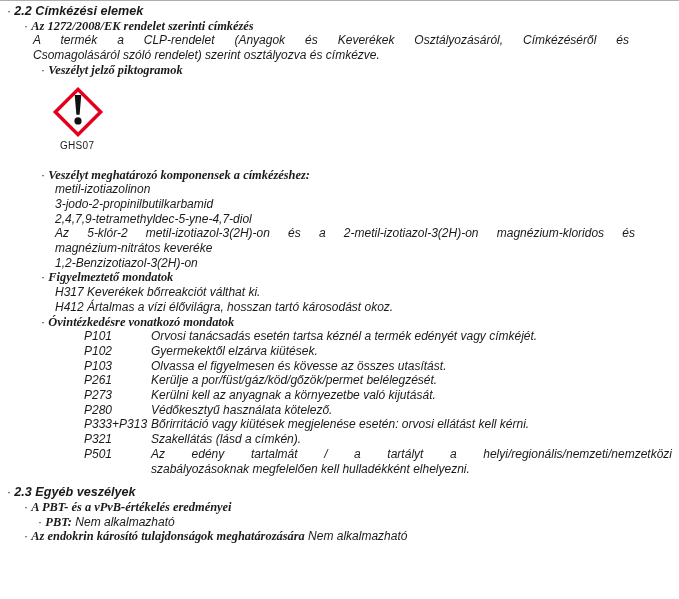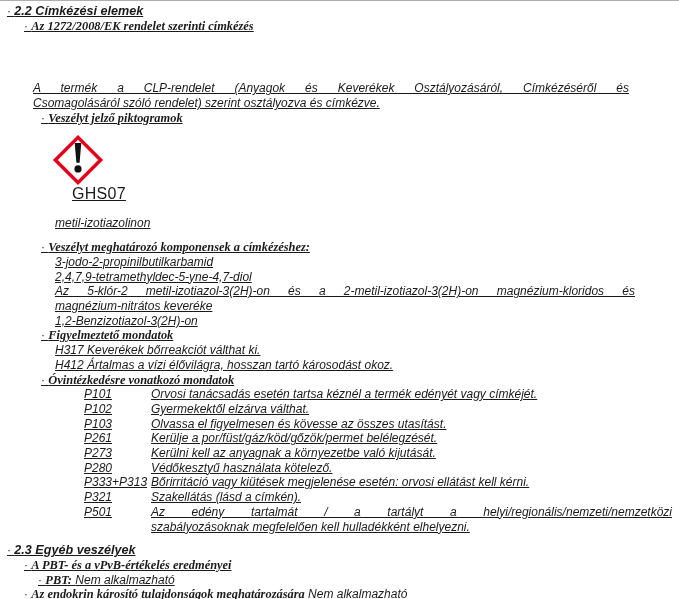--- a/index.html
+++ b/index.html
@@ -8,46 +8,45 @@
     width: 679px;
     height: 599px;
     box-sizing: border-box;
     background: #ffffff;
     border-top: 1px solid #aeaeae;
     padding-top: 3px;
     overflow: hidden;
     color: #1a1a1a;
     font-family: "Liberation Sans", sans-serif;
     font-size: 12px;
-    text-decoration: underline;
   }
   .line { line-height: 14.7px; }
   .it  { font-style: italic; font-family: "Liberation Sans", sans-serif; }
   .sbi { font-family: "Liberation Serif", serif; font-weight: bold; font-style: italic; font-size: 12.4px; }
   .h0  { font-family: "Liberation Sans", sans-serif; font-weight: bold; font-style: italic; font-size: 12.6px; }
   .dot { font-family: "Liberation Sans", sans-serif; font-style: normal; font-weight: normal; font-size: 12px; }
 
   
   .t0  { padding-left: 7px; }
   .t1  { padding-left: 24px; }
   .t2  { padding-left: 41px; }
   .t2b { padding-left: 38px; }
   .c2  { padding-left: 55px; }
-  .clp    { padding-left: 33px; padding-right: 50px; margin-top: 48px; }
+  .clp    { padding-left: 33px; padding-right: 50px; }
   .c2just { padding-left: 55px; padding-right: 44px; }
 
   .just { text-align: justify; text-align-last: justify; }
 
   .prow  { display: flex; padding-left: 84px; }
   .pcode { flex: 0 0 67px; }
   .pdesc { flex: 0 1 521px; max-width: 521px; }
 
   .picto-block { margin: 8px 0 16px 52px; width: 64px; }
   .picto-block svg { display: block; }
-  .ghs-label { font-size: 16px; line-height: 13px; margin: 1px 0 0 20px; letter-spacing: 0.3px; font-style: normal; }
+  .ghs-label { font-size: 10px; line-height: 13px; margin: 1px 0 0 8px; letter-spacing: 0.3px; font-style: normal; }
 
   .gap-before { margin-top: 10px; }
   .gap23 { margin-top: 9px; }
 </style>
 </head>
 <body>
 
 <div class="page">
 
   <div class="line t0">
@@ -73,26 +72,26 @@
   <div class="picto-block">
     <svg width="52" height="52" viewBox="0 0 52 52">
       <rect x="10" y="10" width="32" height="32" fill="#ffffff" stroke-width="3.5" transform="rotate(45 26 26)" stroke="#e2001a"></rect>
       <polygon points="22.7,9 29.3,9 27.6,28.7 24.4,28.7" fill="#111111"></polygon>
       <circle cx="26" cy="34.9" r="3.6" fill="#111111"></circle>
     </svg>
     <div class="ghs-label">GHS07</div>
   </div>
 
 
-  <div class="line it c2">metil-izotiazolinon</div>
-
   <div class="line t2 gap-before">
     <span class="dot">·</span>
     <span class="sbi">Veszélyt meghatározó komponensek a címkézéshez:</span>
   </div>
+
+  <div class="line it c2">metil-izotiazolinon</div>
   <div class="line it c2">3-jodo-2-propinilbutilkarbamid</div>
   <div class="line it c2">2,4,7,9-tetramethyldec-5-yne-4,7-diol</div>
 
   <div class="c2just">
     <div class="line it just">Az 5-klór-2 metil-izotiazol-3(2H)-on és a 2-metil-izotiazol-3(2H)-on magnézium-kloridos és</div>
     <div class="line it">magnézium-nitrátos keveréke</div>
   </div>
 
   <div class="line it c2">1,2-Benzizotiazol-3(2H)-on</div>
 
@@ -113,21 +112,21 @@
     <span class="dot">·</span>
     <span class="sbi">Óvintézkedésre vonatkozó mondatok</span>
   </div>
 
   <div class="line it prow">
     <span class="pcode">P101</span>
     <span class="pdesc">Orvosi tanácsadás esetén tartsa kéznél a termék edényét vagy címkéjét.</span>
   </div>
   <div class="line it prow">
     <span class="pcode">P102</span>
-    <span class="pdesc">Gyermekektől elzárva válthat.</span>
+    <span class="pdesc">Gyermekektől elzárva kiütések.</span>
   </div>
   <div class="line it prow">
     <span class="pcode">P103</span>
     <span class="pdesc">Olvassa el figyelmesen és kövesse az összes utasítást.</span>
   </div>
   <div class="line it prow">
     <span class="pcode">P261</span>
     <span class="pdesc">Kerülje a por/füst/gáz/köd/gőzök/permet belélegzését.</span>
   </div>
   <div class="line it prow">

